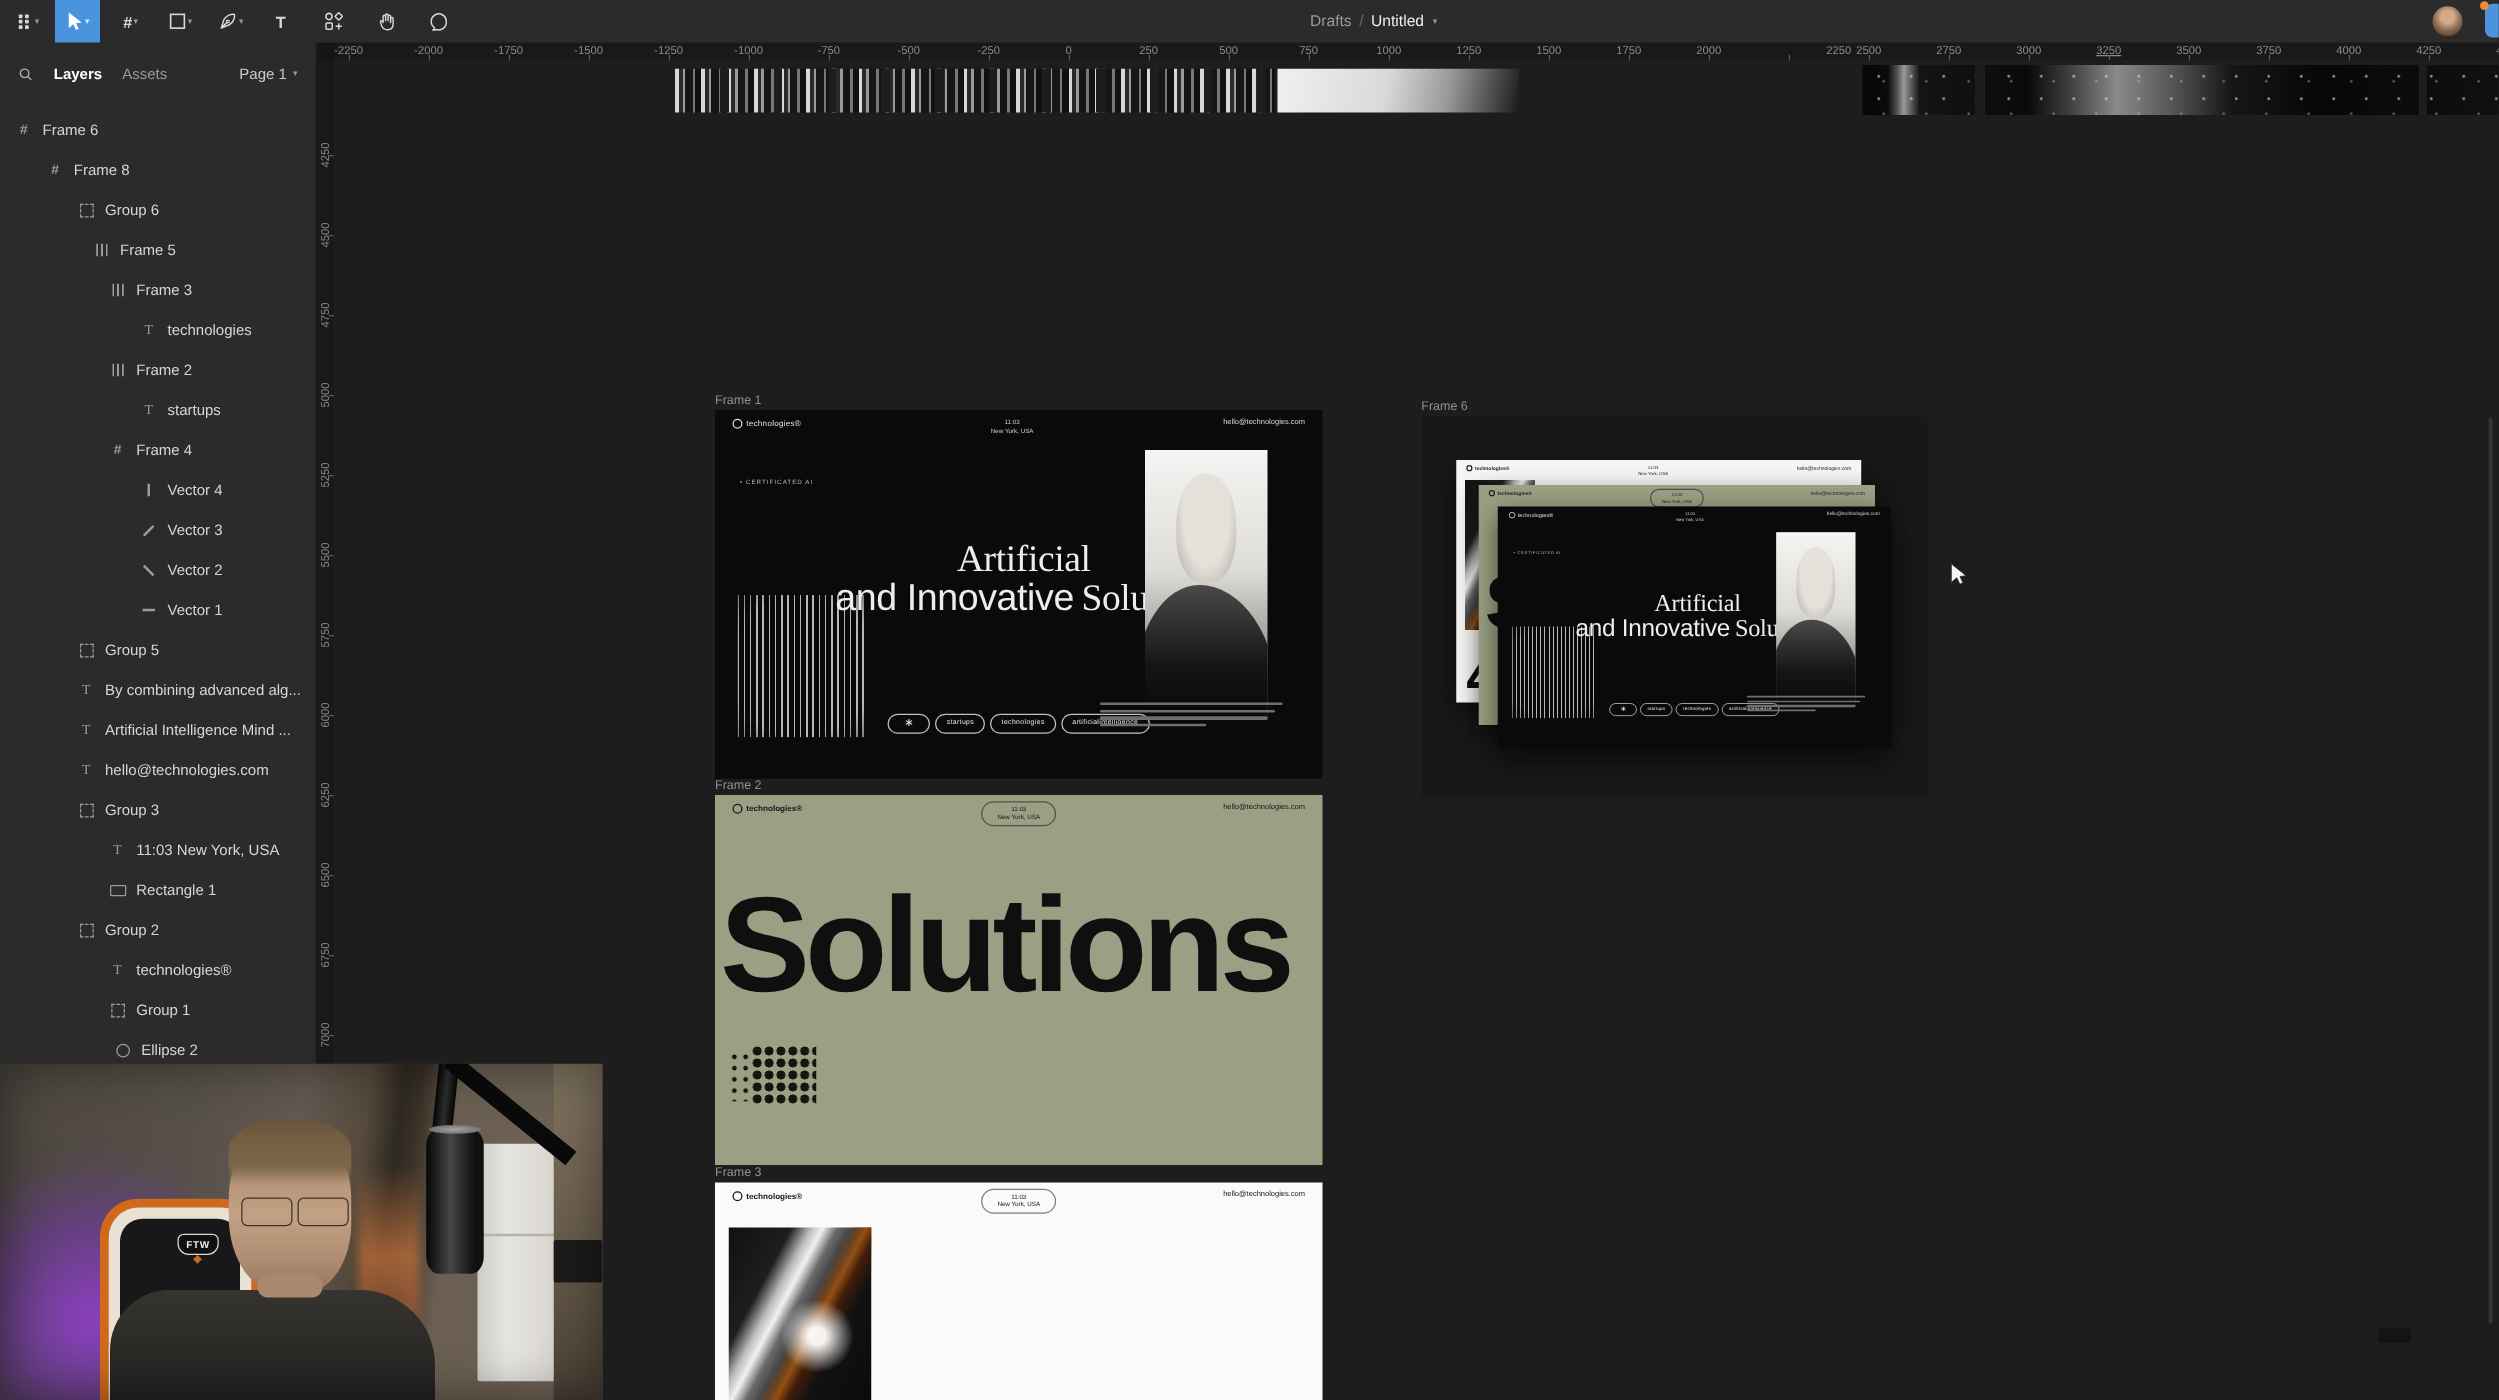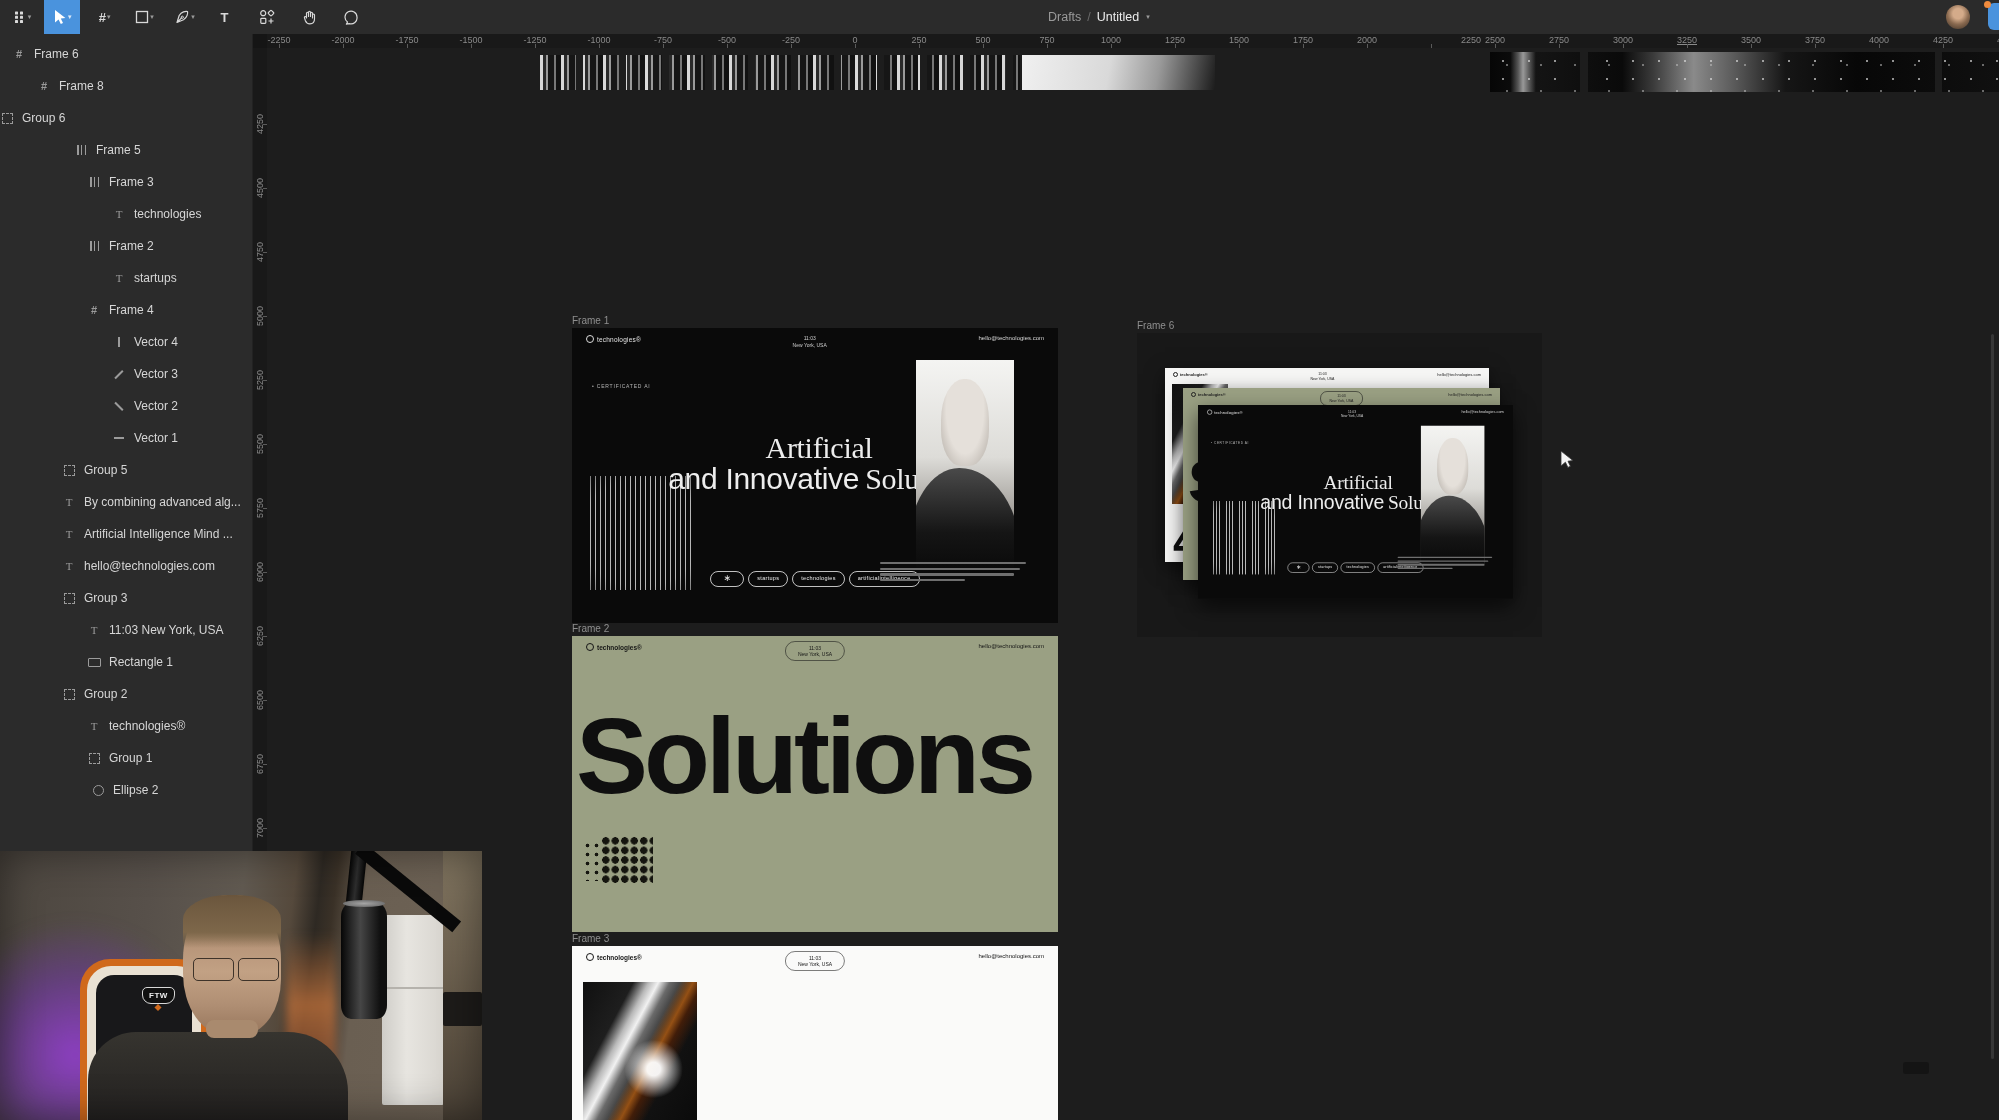--- a/index.html
+++ b/index.html
@@ -265,30 +265,42 @@
     <span class="bc-sep">/</span>
     <span class="bc-file">Untitled</span>
     <span class="chev">▾</span>
   </div>
   <div class="avatar"></div>
   <div class="edge-blue"></div>
   <div class="edge-dot"></div>
 </div>
 
 <div class="sidebar">
+  <div class="panel-top">
+    <svg width="13" height="13" viewBox="0 0 16 16">
+      <circle cx="7" cy="7" r="4.2" fill="none" stroke="#aaa" stroke-width="1.4"></circle>
+      <line x1="10.2" y1="10.2" x2="13.6" y2="13.6" stroke="#aaa" stroke-width="1.4"></line>
+    </svg>
+    <span class="tab active">Layers</span>
+    <span class="tab">Assets</span>
+    <span class="page-sel">
+      <span>Page 1</span>
+      <span class="chev">▾</span>
+    </span>
+  </div>
   <div class="layer-list">
       <div class="layer-row" style="padding-left: 12px;">
     <span class="l-icon ic-frame"></span>
     <span class="l-name">Frame 6</span>
   </div>
       <div class="layer-row" style="padding-left: 37px;">
     <span class="l-icon ic-frame"></span>
     <span class="l-name">Frame 8</span>
   </div>
-      <div class="layer-row" style="">
+      <div class="layer-row" style="padding-left: 62px;">
     <span class="l-icon ic-group"></span>
     <span class="l-name">Group 6</span>
   </div>
       <div class="layer-row" style="padding-left: 74px;">
     <span class="l-icon ic-autolayout"></span>
     <span class="l-name">Frame 5</span>
   </div>
       <div class="layer-row" style="padding-left: 87px;">
     <span class="l-icon ic-autolayout"></span>
     <span class="l-name">Frame 3</span>

